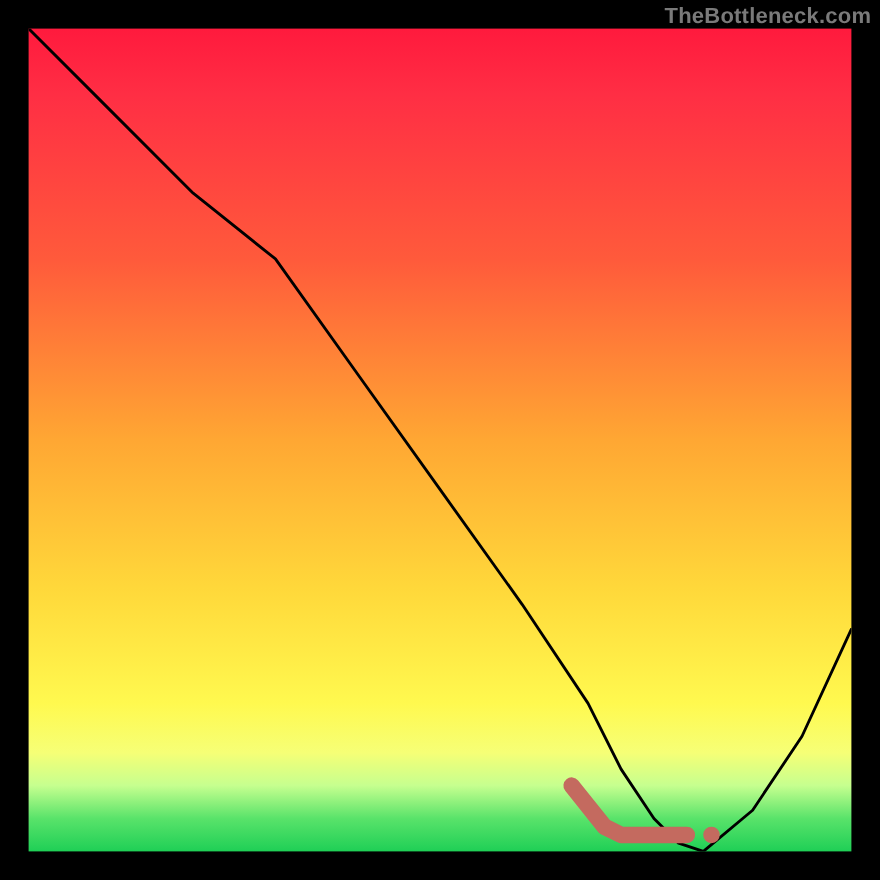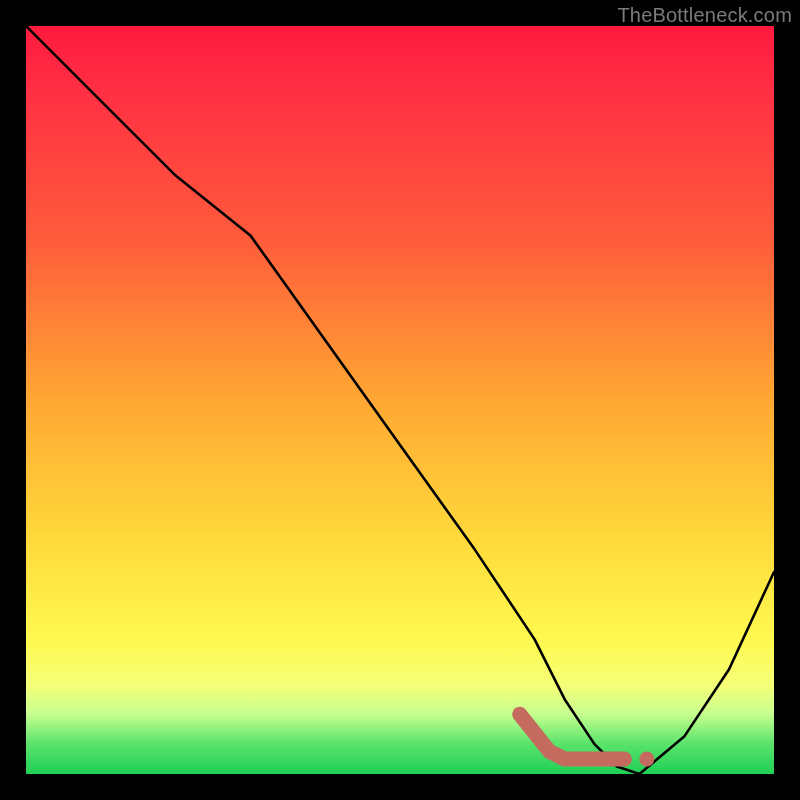--- a/index.html
+++ b/index.html
@@ -39,21 +39,21 @@
       #59e36a 96%,
       #1fcf56 100%
     );
   }
   .watermark {
     position: absolute;
     top: 4px;
     right: 8px;
     color: #7a7a7a;
     font-size: 20px;
-    font-weight: 400;
+    font-weight: 700;
     letter-spacing: 0.2px;
     user-select: none;
   }
   svg.overlay {
     position: absolute;
     left: 0;
     top: 0;
     width: 748px;
     height: 748px;
   }

